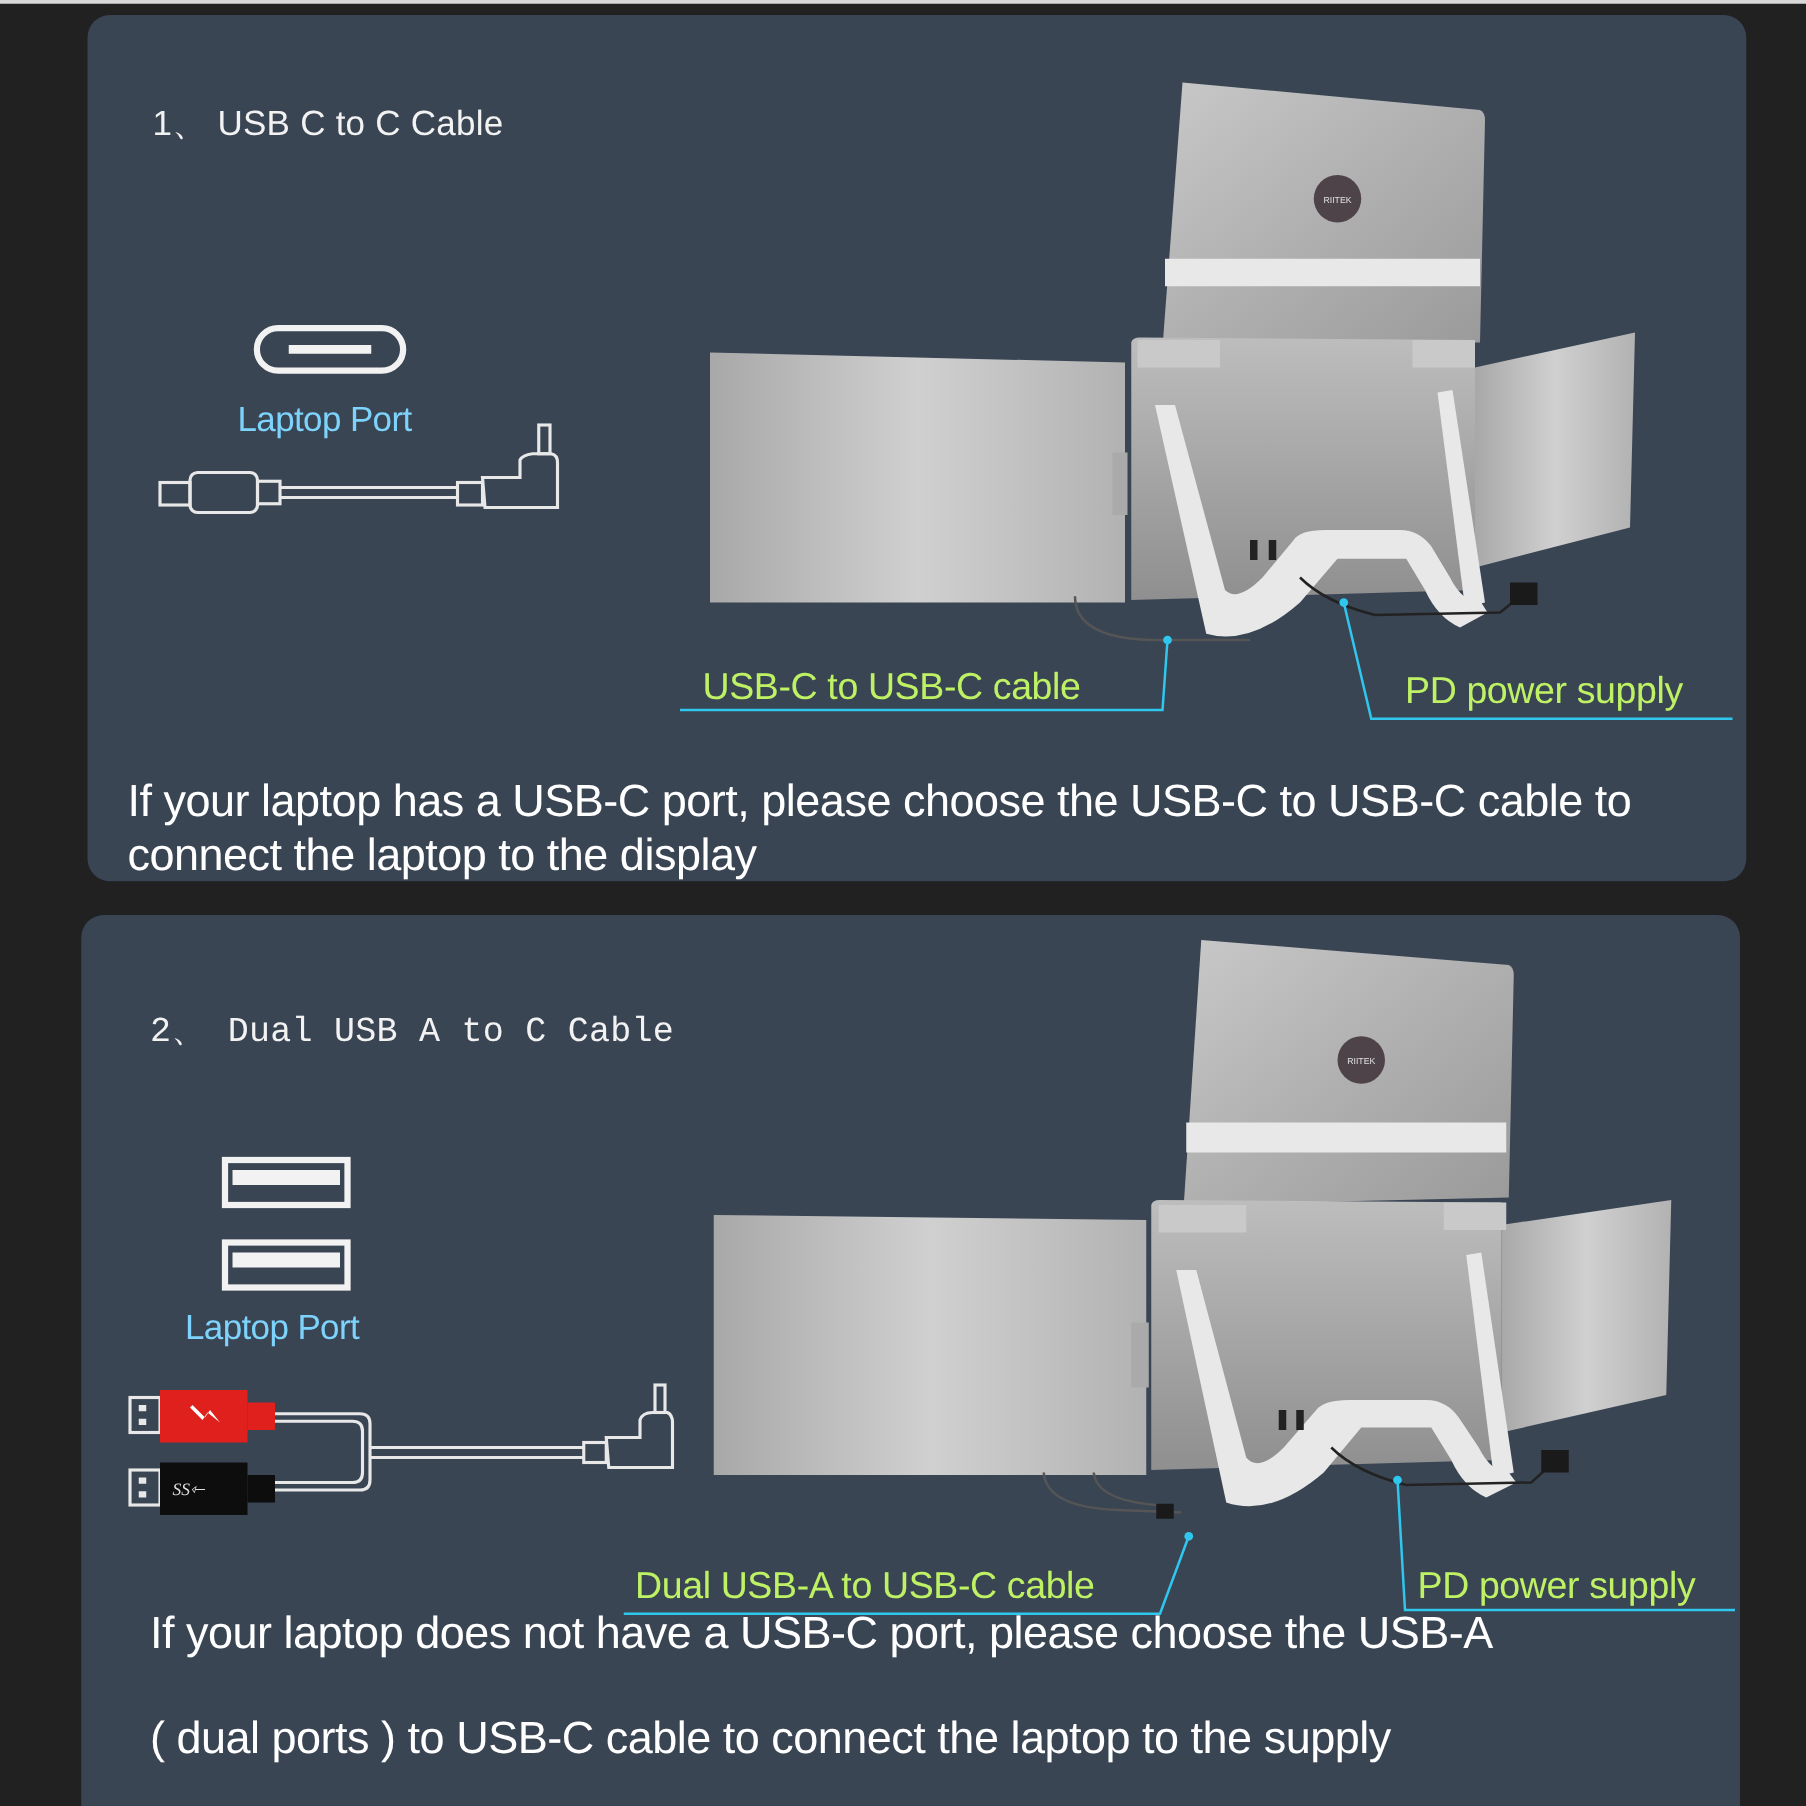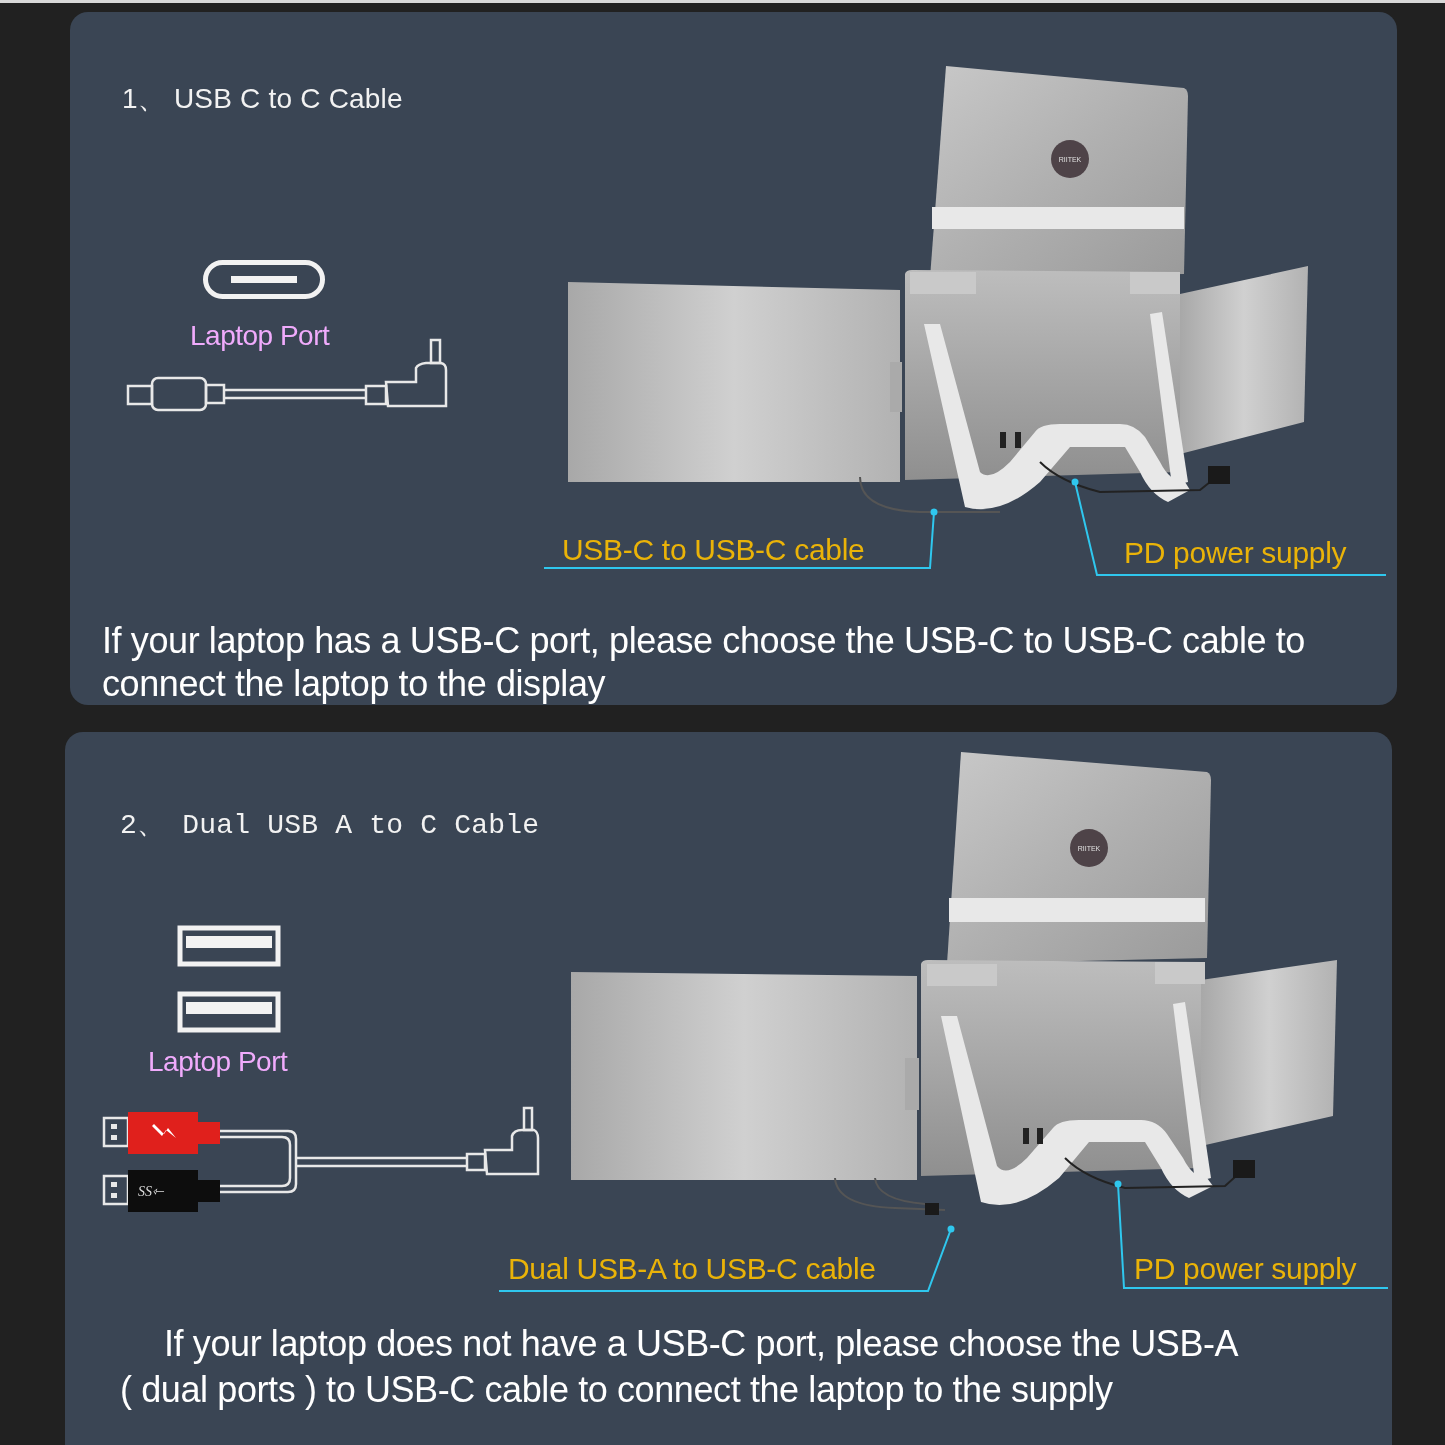--- a/index.html
+++ b/index.html
@@ -5,22 +5,22 @@
   html, body { margin:0; padding:0; }
   body {
     width:1445px; height:1445px; background:#212121; position:relative; overflow:hidden;
     font-family:"Liberation Sans", sans-serif;
   }
   .topline { position:absolute; left:0; top:0; width:1445px; height:3px; background:#d8d8d8; }
   .panel { position:absolute; background:#3a4554; border-radius:18px; }
   #panel1 { left:70px; top:12px; width:1327px; height:693px; }
   #panel2 { left:65px; top:732px; width:1327px; height:730px; }
   .title { position:absolute; color:#f2f2f2; font-size:28px; letter-spacing:0.2px; }
-  .label-white { position:absolute; color:#f0abfc; font-size:28px; letter-spacing:-0.5px; }
-  .cyan { position:absolute; color:#eab308; font-size:30px; letter-spacing:-0.3px; white-space:nowrap; }
+  .label-white { position:absolute; color:#7dd3fc; font-size:28px; letter-spacing:-0.5px; }
+  .cyan { position:absolute; color:#bef264; font-size:30px; letter-spacing:-0.3px; white-space:nowrap; }
   .desc { position:absolute; color:#ffffff; font-size:36px; line-height:43px; letter-spacing:-0.4px; }
   svg { position:absolute; overflow:visible; }
 </style>
 </head>
 <body>
 
 <div class="topline"></div>
 
 <div class="panel" id="panel1"></div>
 
@@ -166,14 +166,14 @@
   <g stroke="#2fc7ee" stroke-width="2" fill="none">
     <polyline points="951,1229 928,1291 499,1291"></polyline>
     <polyline points="1118,1184 1124,1288 1388,1288"></polyline>
   </g>
   <circle cx="951" cy="1229" r="3.5" fill="#2fc7ee"></circle>
   <circle cx="1118" cy="1184" r="3.5" fill="#2fc7ee"></circle>
 </svg>
 <div class="cyan" style="left:508px;top:1252px;">Dual USB-A to USB-C cable</div>
 <div class="cyan" style="left:1134px;top:1252px;">PD power supply</div>
 
-<div class="desc" style="left:120px;top:1322px;white-space:nowrap;margin-left:44px;">If your laptop does not have a  USB-C port, please choose the USB-A</div>
+<div class="desc" style="left:120px;top:1284px;white-space:nowrap;">If your laptop does not have a  USB-C port, please choose the USB-A</div>
 <div class="desc" style="left:120px;top:1368px;white-space:nowrap;">( dual ports ) to USB-C cable to connect the laptop to the supply</div>
 
 </body></html>

